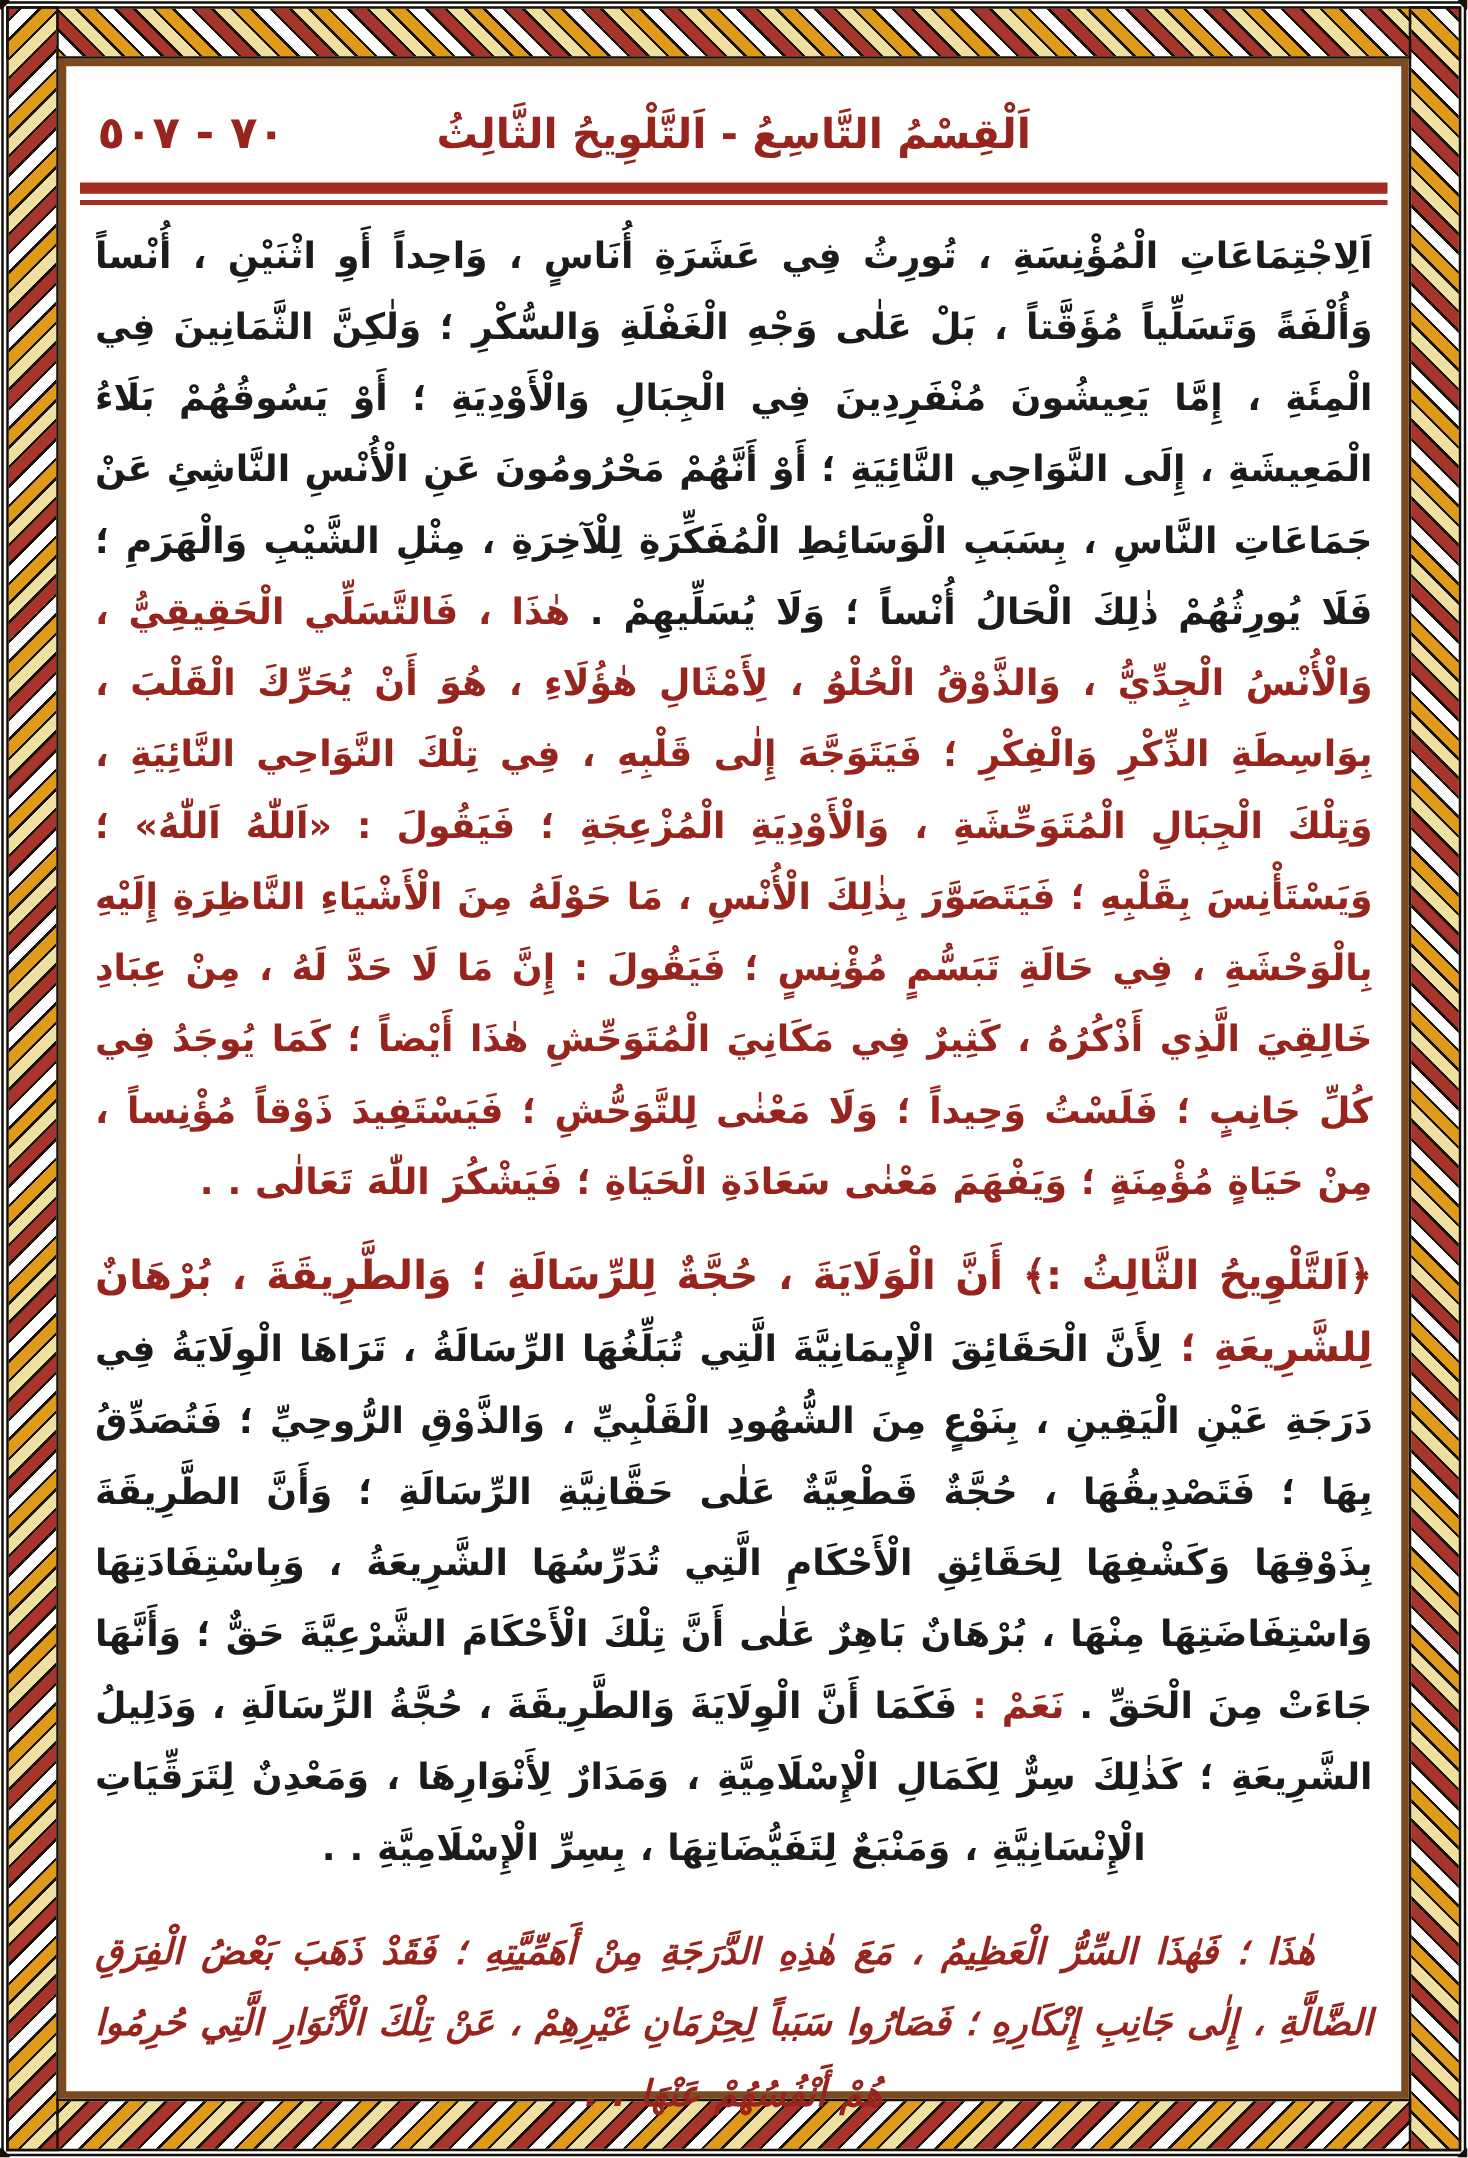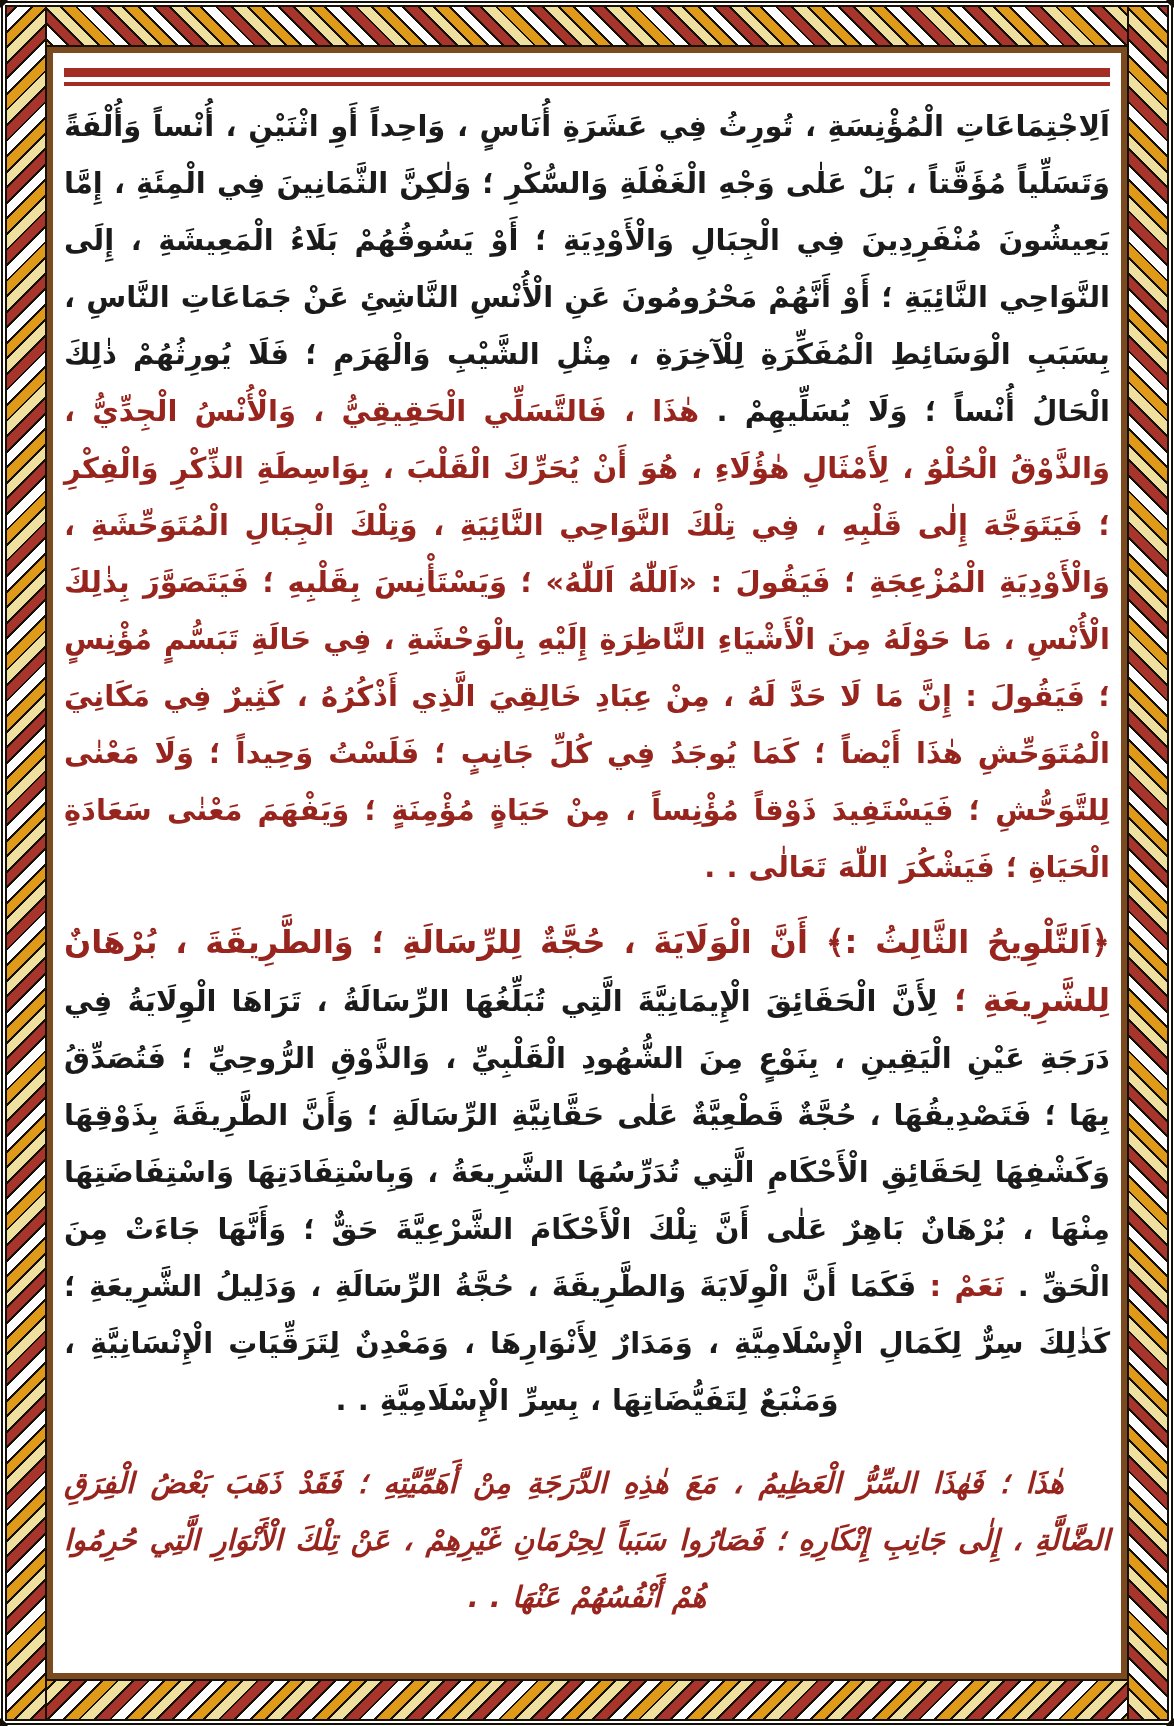--- a/index.html
+++ b/index.html
@@ -54,21 +54,21 @@
     direction:rtl;
   }
   .double-rule{
     height:5px;
     border-top:9px solid #A32C24;
     border-bottom:4px solid #A32C24;
     margin-bottom:12px;
   }
   .body-text{color:#1b1b1b;}
   p.para{
-    margin:0;
+    margin:12px;
     font-size:29px;line-height:57px;font-weight:bold;
     text-align:justify;
     word-spacing:1px;
   }
   p.para-1{margin-top:2px;}
   p.para-2{margin-top:18px;text-align-last:center;}
   p.para-3{margin-top:26px;text-indent:46px;text-align-last:center;font-style:italic;}
   .ink-black{color:#1b1b1b;}
   .ink-red{color:#97251E;}
   .talwih-head{font-size:32px;}
@@ -84,20 +84,24 @@
   <div class="band band-left"></div>
   <div class="band band-right"></div>
   <div class="inner-line"></div>
   <div class="corner-tick tick-tl"></div>
   <div class="corner-tick tick-tr"></div>
   <div class="corner-tick tick-bl"></div>
   <div class="corner-tick tick-br"></div>
 
   <div class="content">
 
+    <div class="header">
+      <div class="page-numbers">٧٠ - ٥٠٧</div>
+      <div class="page-title">اَلْقِسْمُ التَّاسِعُ - اَلتَّلْوِيحُ الثَّالِثُ</div>
+    </div>
 
     <div class="double-rule"></div>
 
     <div class="body-text">
 
       <p class="para para-1"><span class="ink-black">اَلِاجْتِمَاعَاتِ الْمُؤْنِسَةِ ، تُورِثُ فِي عَشَرَةِ أُنَاسٍ ، وَاحِداً أَوِ اثْنَيْنِ ، أُنْساً وَأُلْفَةً وَتَسَلِّياً مُؤَقَّتاً ، بَلْ عَلٰى وَجْهِ الْغَفْلَةِ وَالسُّكْرِ ؛ وَلٰكِنَّ الثَّمَانِينَ فِي الْمِئَةِ ، إِمَّا يَعِيشُونَ مُنْفَرِدِينَ فِي الْجِبَالِ وَالْأَوْدِيَةِ ؛ أَوْ يَسُوقُهُمْ بَلَاءُ الْمَعِيشَةِ ، إِلَى النَّوَاحِي النَّائِيَةِ ؛ أَوْ أَنَّهُمْ مَحْرُومُونَ عَنِ الْأُنْسِ النَّاشِئِ عَنْ جَمَاعَاتِ النَّاسِ ، بِسَبَبِ الْوَسَائِطِ الْمُفَكِّرَةِ لِلْآخِرَةِ ، مِثْلِ الشَّيْبِ وَالْهَرَمِ ؛ فَلَا يُورِثُهُمْ ذٰلِكَ الْحَالُ أُنْساً ؛ وَلَا يُسَلِّيهِمْ . </span><span class="ink-red">هٰذَا ، فَالتَّسَلِّي الْحَقِيقِيُّ ، وَالْأُنْسُ الْجِدِّيُّ ، وَالذَّوْقُ الْحُلْوُ ، لِأَمْثَالِ هٰؤُلَاءِ ، هُوَ أَنْ يُحَرِّكَ الْقَلْبَ ، بِوَاسِطَةِ الذِّكْرِ وَالْفِكْرِ ؛ فَيَتَوَجَّهَ إِلٰى قَلْبِهِ ، فِي تِلْكَ النَّوَاحِي النَّائِيَةِ ، وَتِلْكَ الْجِبَالِ الْمُتَوَحِّشَةِ ، وَالْأَوْدِيَةِ الْمُزْعِجَةِ ؛ فَيَقُولَ : «اَللّٰهُ اَللّٰهُ» ؛ وَيَسْتَأْنِسَ بِقَلْبِهِ ؛ فَيَتَصَوَّرَ بِذٰلِكَ الْأُنْسِ ، مَا حَوْلَهُ مِنَ الْأَشْيَاءِ النَّاظِرَةِ إِلَيْهِ بِالْوَحْشَةِ ، فِي حَالَةِ تَبَسُّمٍ مُؤْنِسٍ ؛ فَيَقُولَ : إِنَّ مَا لَا حَدَّ لَهُ ، مِنْ عِبَادِ خَالِقِيَ الَّذِي أَذْكُرُهُ ، كَثِيرٌ فِي مَكَانِيَ الْمُتَوَحِّشِ هٰذَا أَيْضاً ؛ كَمَا يُوجَدُ فِي كُلِّ جَانِبٍ ؛ فَلَسْتُ وَحِيداً ؛ وَلَا مَعْنٰى لِلتَّوَحُّشِ ؛ فَيَسْتَفِيدَ ذَوْقاً مُؤْنِساً ، مِنْ حَيَاةٍ مُؤْمِنَةٍ ؛ وَيَفْهَمَ مَعْنٰى سَعَادَةِ الْحَيَاةِ ؛ فَيَشْكُرَ اللّٰهَ تَعَالٰى . .</span></p>
 
       <p class="para para-2"><span class="ink-red talwih-head">﴿اَلتَّلْوِيحُ الثَّالِثُ :﴾ أَنَّ الْوَلَايَةَ ، حُجَّةٌ لِلرِّسَالَةِ ؛ وَالطَّرِيقَةَ ، بُرْهَانٌ لِلشَّرِيعَةِ ؛ </span><span class="ink-black">لِأَنَّ الْحَقَائِقَ الْإِيمَانِيَّةَ الَّتِي تُبَلِّغُهَا الرِّسَالَةُ ، تَرَاهَا الْوِلَايَةُ فِي دَرَجَةِ عَيْنِ الْيَقِينِ ، بِنَوْعٍ مِنَ الشُّهُودِ الْقَلْبِيِّ ، وَالذَّوْقِ الرُّوحِيِّ ؛ فَتُصَدِّقُ بِهَا ؛ فَتَصْدِيقُهَا ، حُجَّةٌ قَطْعِيَّةٌ عَلٰى حَقَّانِيَّةِ الرِّسَالَةِ ؛ وَأَنَّ الطَّرِيقَةَ بِذَوْقِهَا وَكَشْفِهَا لِحَقَائِقِ الْأَحْكَامِ الَّتِي تُدَرِّسُهَا الشَّرِيعَةُ ، وَبِاسْتِفَادَتِهَا وَاسْتِفَاضَتِهَا مِنْهَا ، بُرْهَانٌ بَاهِرٌ عَلٰى أَنَّ تِلْكَ الْأَحْكَامَ الشَّرْعِيَّةَ حَقٌّ ؛ وَأَنَّهَا جَاءَتْ مِنَ الْحَقِّ . </span><span class="ink-red">نَعَمْ : </span><span class="ink-black">فَكَمَا أَنَّ الْوِلَايَةَ وَالطَّرِيقَةَ ، حُجَّةُ الرِّسَالَةِ ، وَدَلِيلُ الشَّرِيعَةِ ؛ كَذٰلِكَ سِرٌّ لِكَمَالِ الْإِسْلَامِيَّةِ ، وَمَدَارٌ لِأَنْوَارِهَا ، وَمَعْدِنٌ لِتَرَقِّيَاتِ الْإِنْسَانِيَّةِ ، وَمَنْبَعٌ لِتَفَيُّضَاتِهَا ، بِسِرِّ الْإِسْلَامِيَّةِ . .</span></p>
 
       <p class="para para-3"><span class="ink-red">هٰذَا ؛ فَهٰذَا السِّرُّ الْعَظِيمُ ، مَعَ هٰذِهِ الدَّرَجَةِ مِنْ أَهَمِّيَّتِهِ ؛ فَقَدْ ذَهَبَ بَعْضُ الْفِرَقِ الضَّالَّةِ ، إِلٰى جَانِبِ إِنْكَارِهِ ؛ فَصَارُوا سَبَباً لِحِرْمَانِ غَيْرِهِمْ ، عَنْ تِلْكَ الْأَنْوَارِ الَّتِي حُرِمُوا هُمْ أَنْفُسُهُمْ عَنْهَا . .</span></p>

